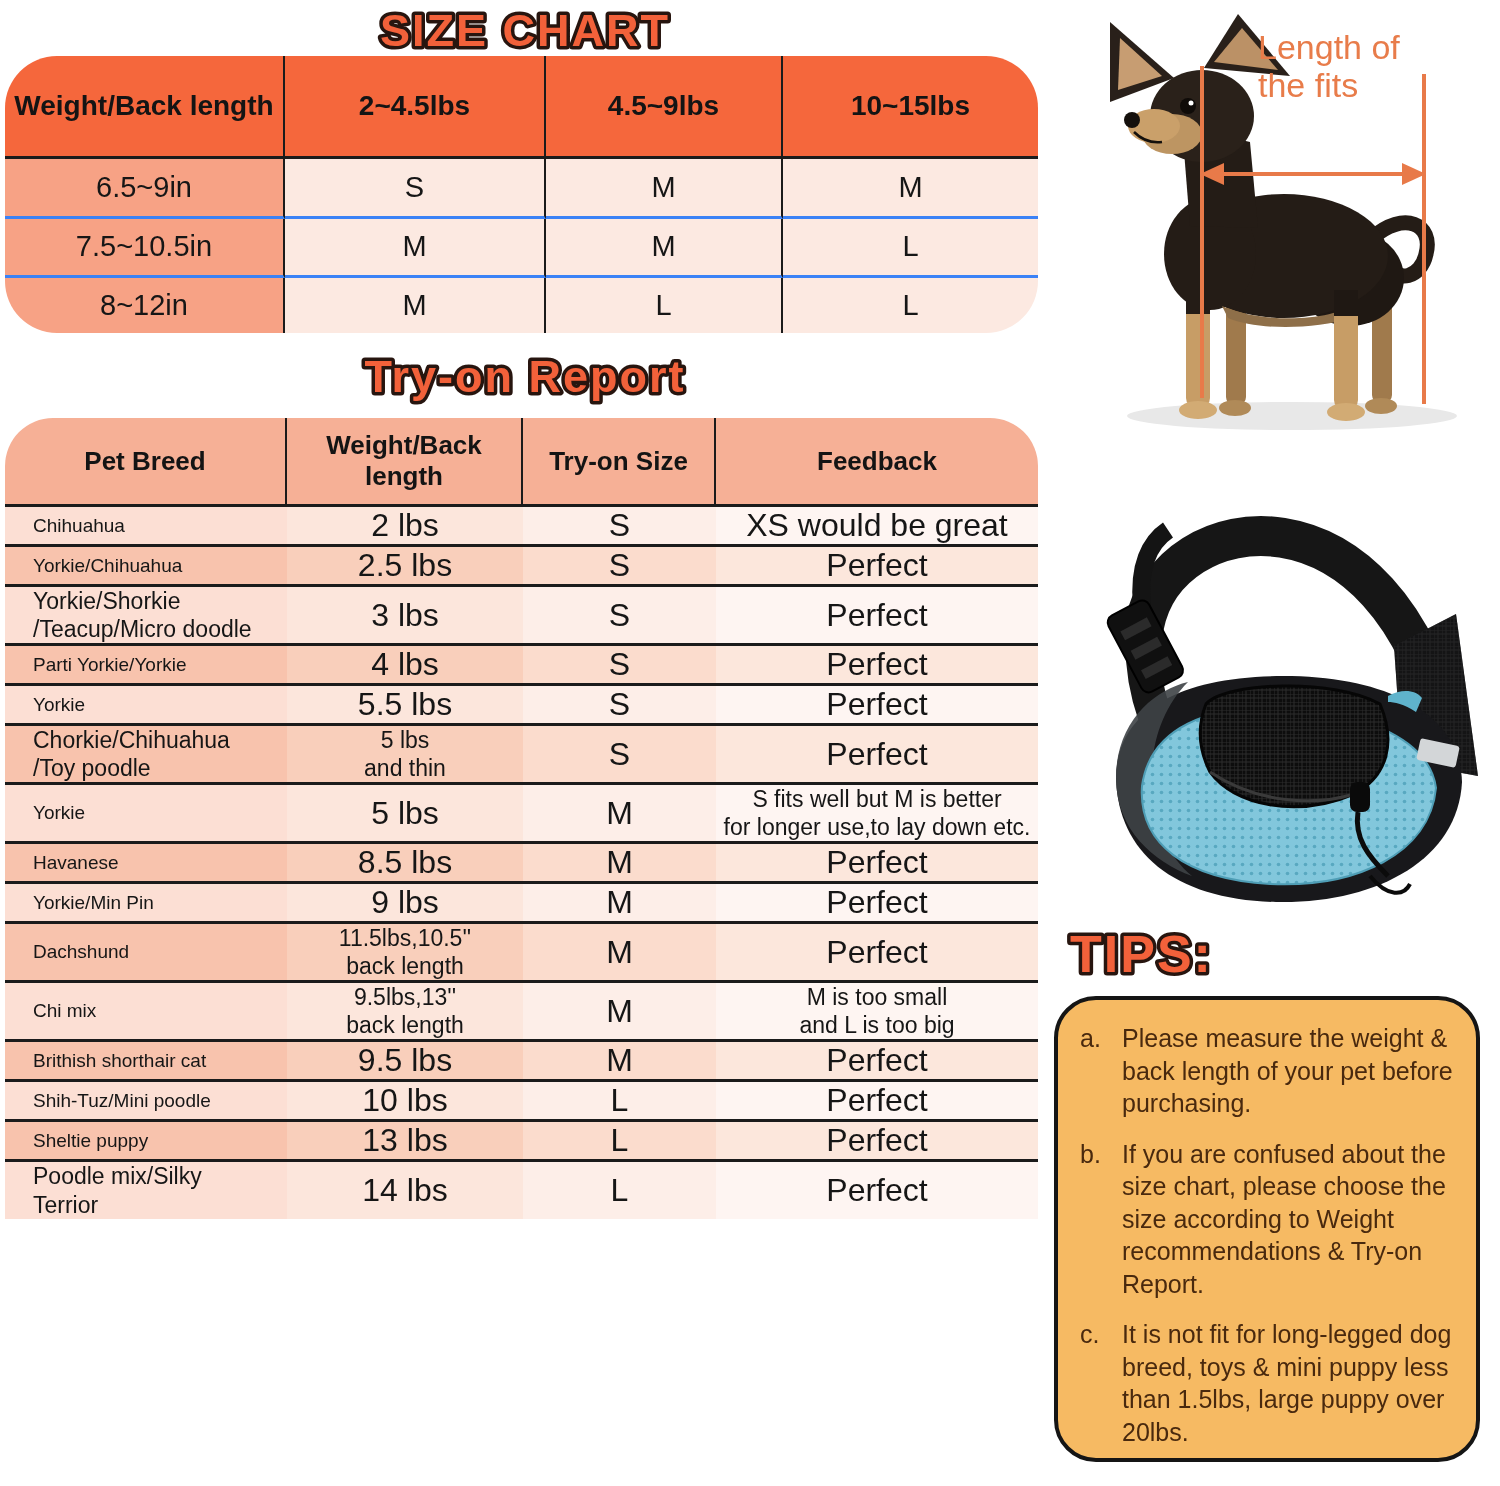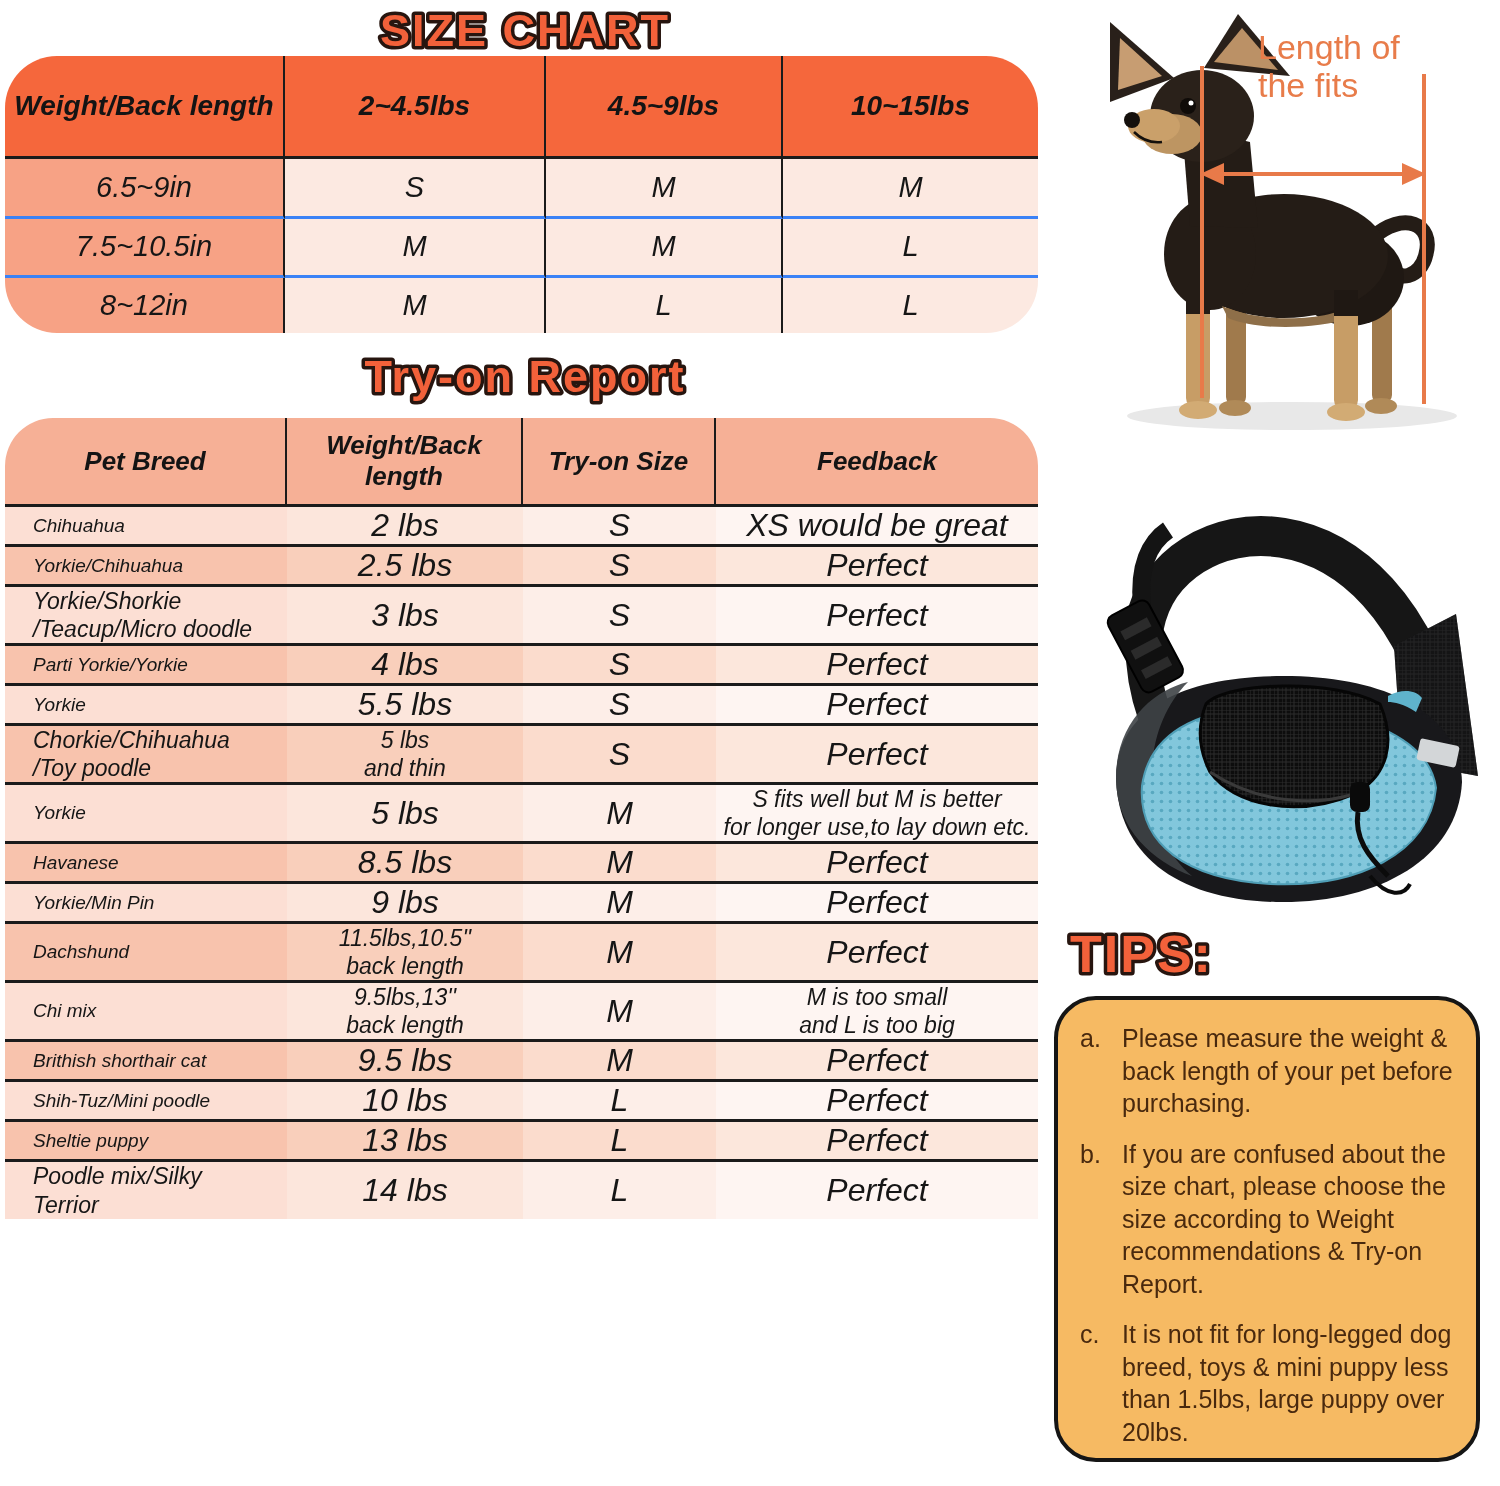--- a/index.html
+++ b/index.html
@@ -7,21 +7,21 @@
         font-family:"Liberation Sans",sans-serif;color:#161616;}
 
   
   .title-svg{position:absolute;overflow:visible;}
   .t-outer{fill:none;stroke:#ffffff;stroke-width:14;stroke-linejoin:round;}
   .t-dark {fill:none;stroke:#27150f;stroke-width:7;stroke-linejoin:round;}
   .t-fill {fill:#f2613a;}
   .title-txt{font-family:"Liberation Sans",sans-serif;font-weight:800;letter-spacing:2px;}
 
   
-  .tbl-wrap{position:absolute;overflow:hidden;font-style:italic;}
+  .tbl-wrap{position:absolute;overflow:hidden;}
   .size-wrap {left:5px;top:56px;width:1033px;height:277px;border-radius:52px;}
   .tryon-wrap{left:5px;top:418px;width:1033px;height:1068px;border-radius:48px 48px 0 0;}
 
   table{border-collapse:separate;border-spacing:0;table-layout:fixed;width:1033px;}
   td,th{padding:0 4px;text-align:center;vertical-align:middle;white-space:pre-line;
         overflow:hidden;}
 
   
   .size{height:277px;}
   .size thead th{height:100px;background:#f5673c;font-size:28px;font-weight:700;color:#141414;

